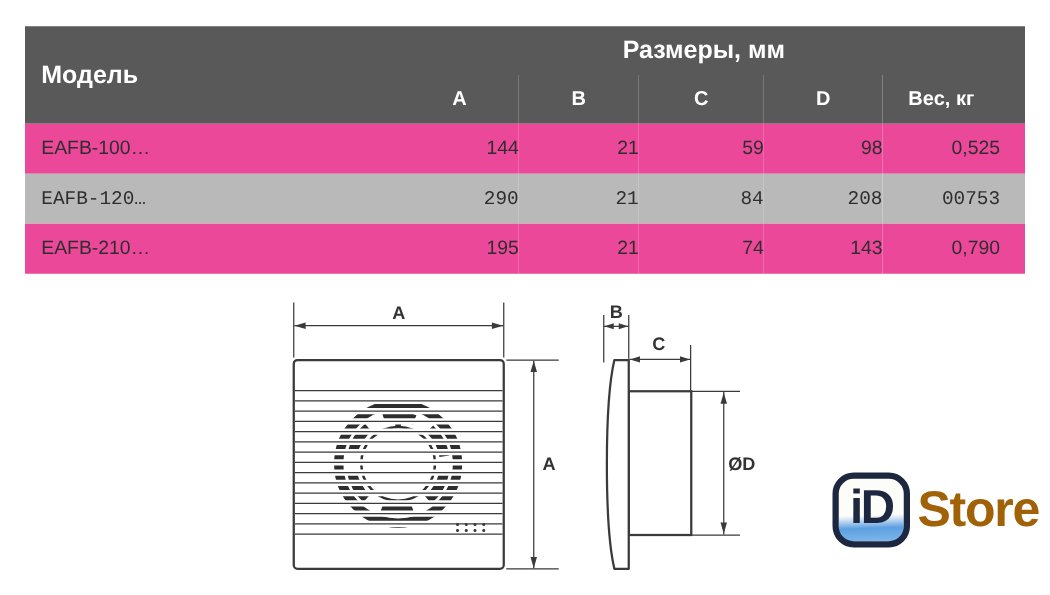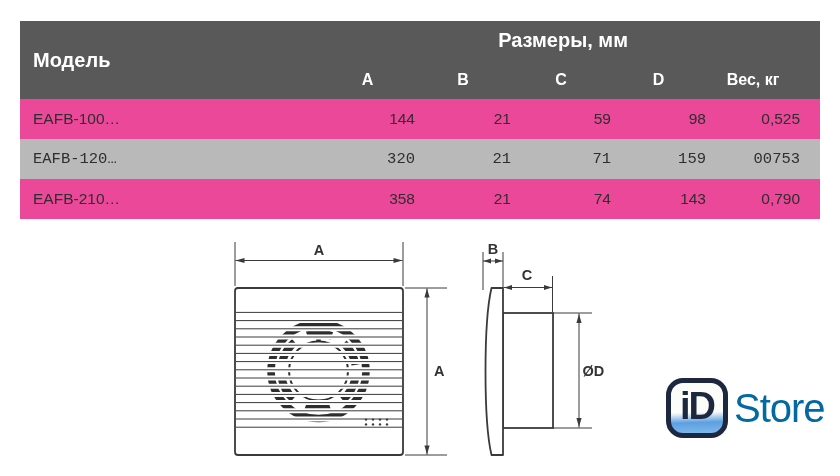--- a/index.html
+++ b/index.html
@@ -29,21 +29,21 @@
   .arr  { fill:#3a3a3a; stroke:none; }
   .dimtxt { font-family:"Liberation Sans",sans-serif; font-size:14.5px; font-weight:bold; fill:#333; }
 
   
   .logo { position:absolute; left:666px; top:378px; display:flex; align-items:center; gap:6px; }
   .badge { width:62px; height:60px; border:5px solid #1d2840; border-radius:17px;
     background:linear-gradient(178deg,#fcfcf9 0%,#fcfcf9 58%,#cfe2f4 64%,#5d9fe1 78%,#7fb9ec 100%);
     display:flex; align-items:flex-end; justify-content:center; overflow:hidden; }
   .badge span { font-size:38px; font-weight:bold; color:#1d2840; letter-spacing:-2px;
     line-height:50px; transform:translateY(-2px); }
-  .store { font-size:40px; font-weight:normal; color:#0369a1; letter-spacing:-1px; }
+  .store { font-size:40px; font-weight:bold; color:#a16207; letter-spacing:-1px; }
 </style>
 </head>
 <body>
 
 <div id="stage">
 
   <table class="dims">
     <colgroup>
       <col style="width:300px">
         <col style="width:95px">
@@ -69,29 +69,29 @@
       <tr class="light">
         <td class="model-c">EAFB-100…</td>
         <td>144</td>
         <td>21</td>
         <td>59</td>
         <td>98</td>
         <td class="weight-c">0,525</td>
       </tr>
       <tr class="dark">
         <td class="model-c">EAFB-120…</td>
-        <td>320</td>
+        <td>290</td>
         <td>21</td>
-        <td>71</td>
-        <td>159</td>
+        <td>84</td>
+        <td>208</td>
         <td class="weight-c">00753</td>
       </tr>
       <tr class="light">
         <td class="model-c">EAFB-210…</td>
-        <td>358</td>
+        <td>195</td>
         <td>21</td>
         <td>74</td>
         <td>143</td>
         <td class="weight-c">0,790</td>
       </tr>
     </tbody>
   </table>
 
   <svg class="drawing" width="840" height="254" viewBox="0 222 840 254">
 

